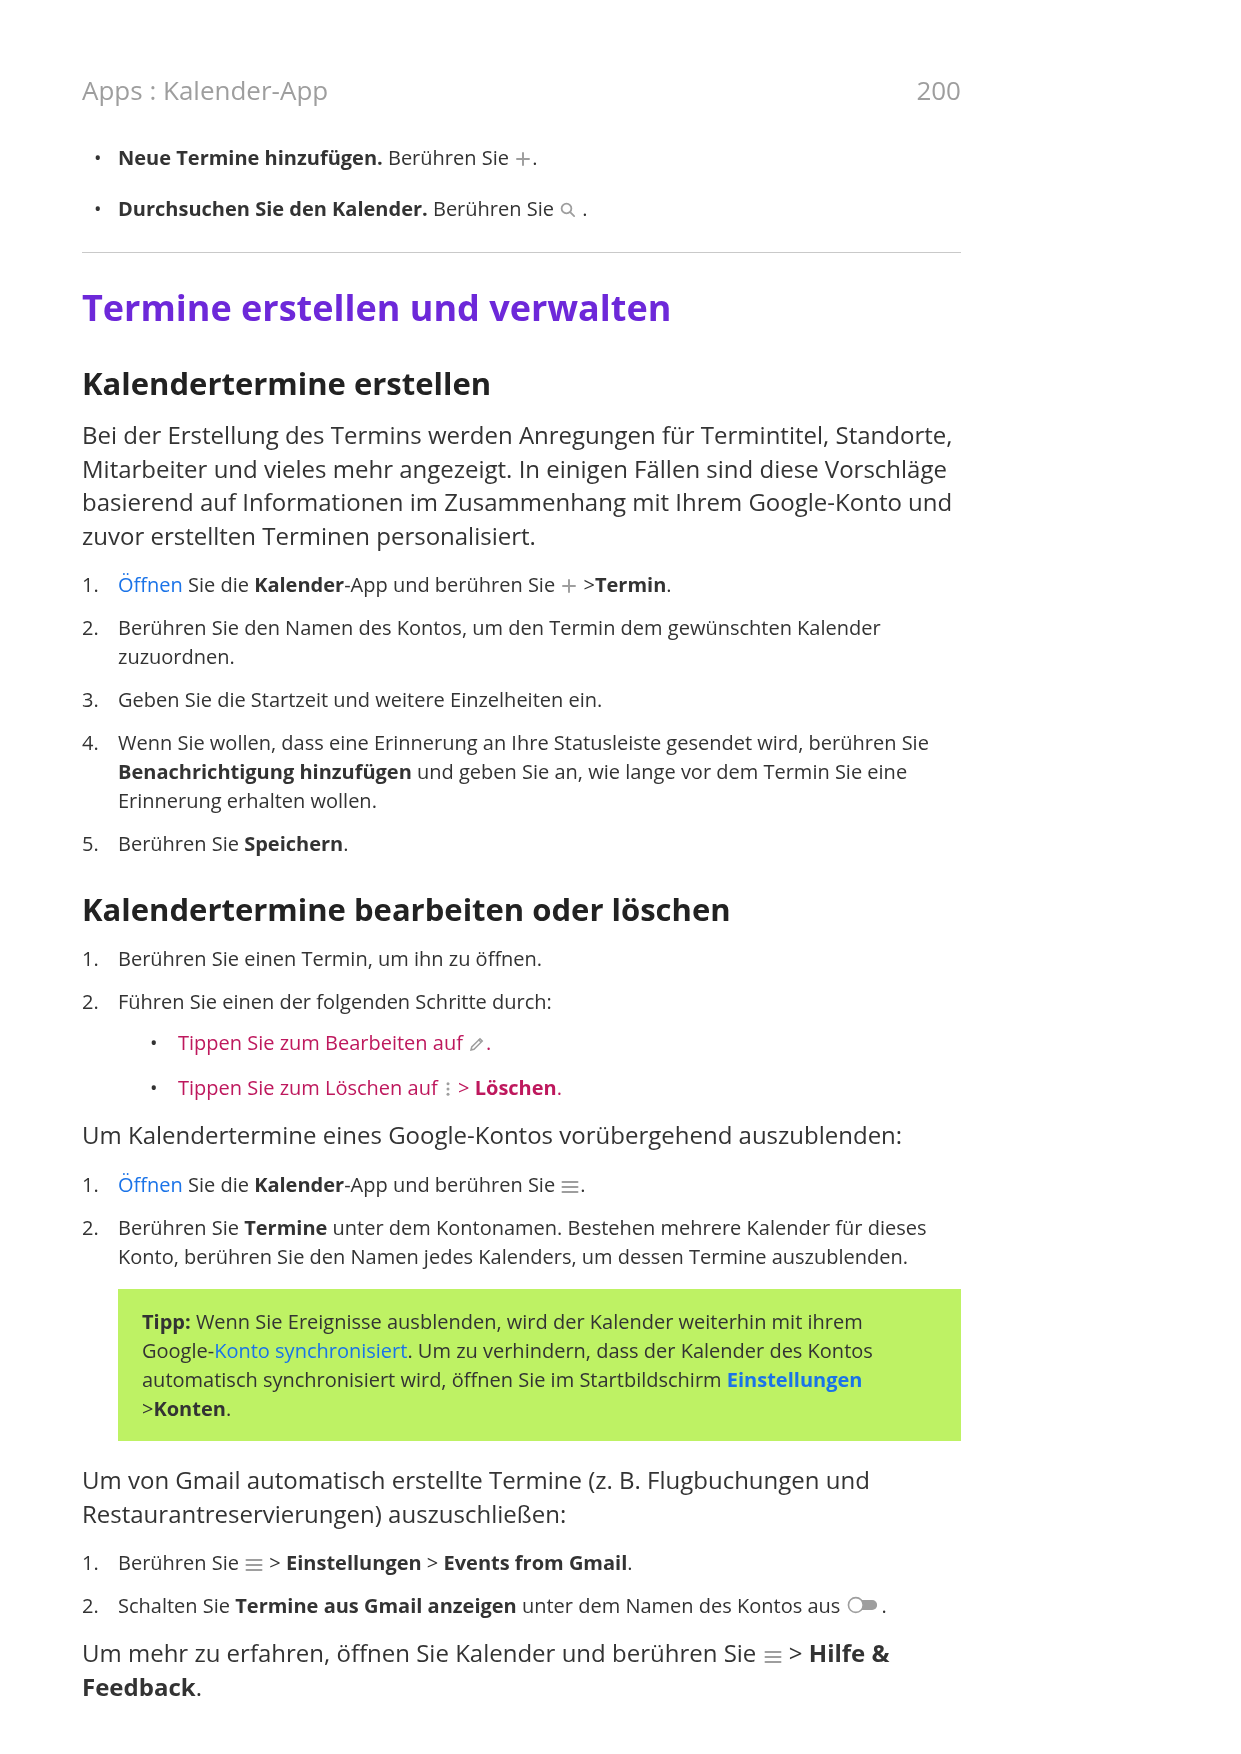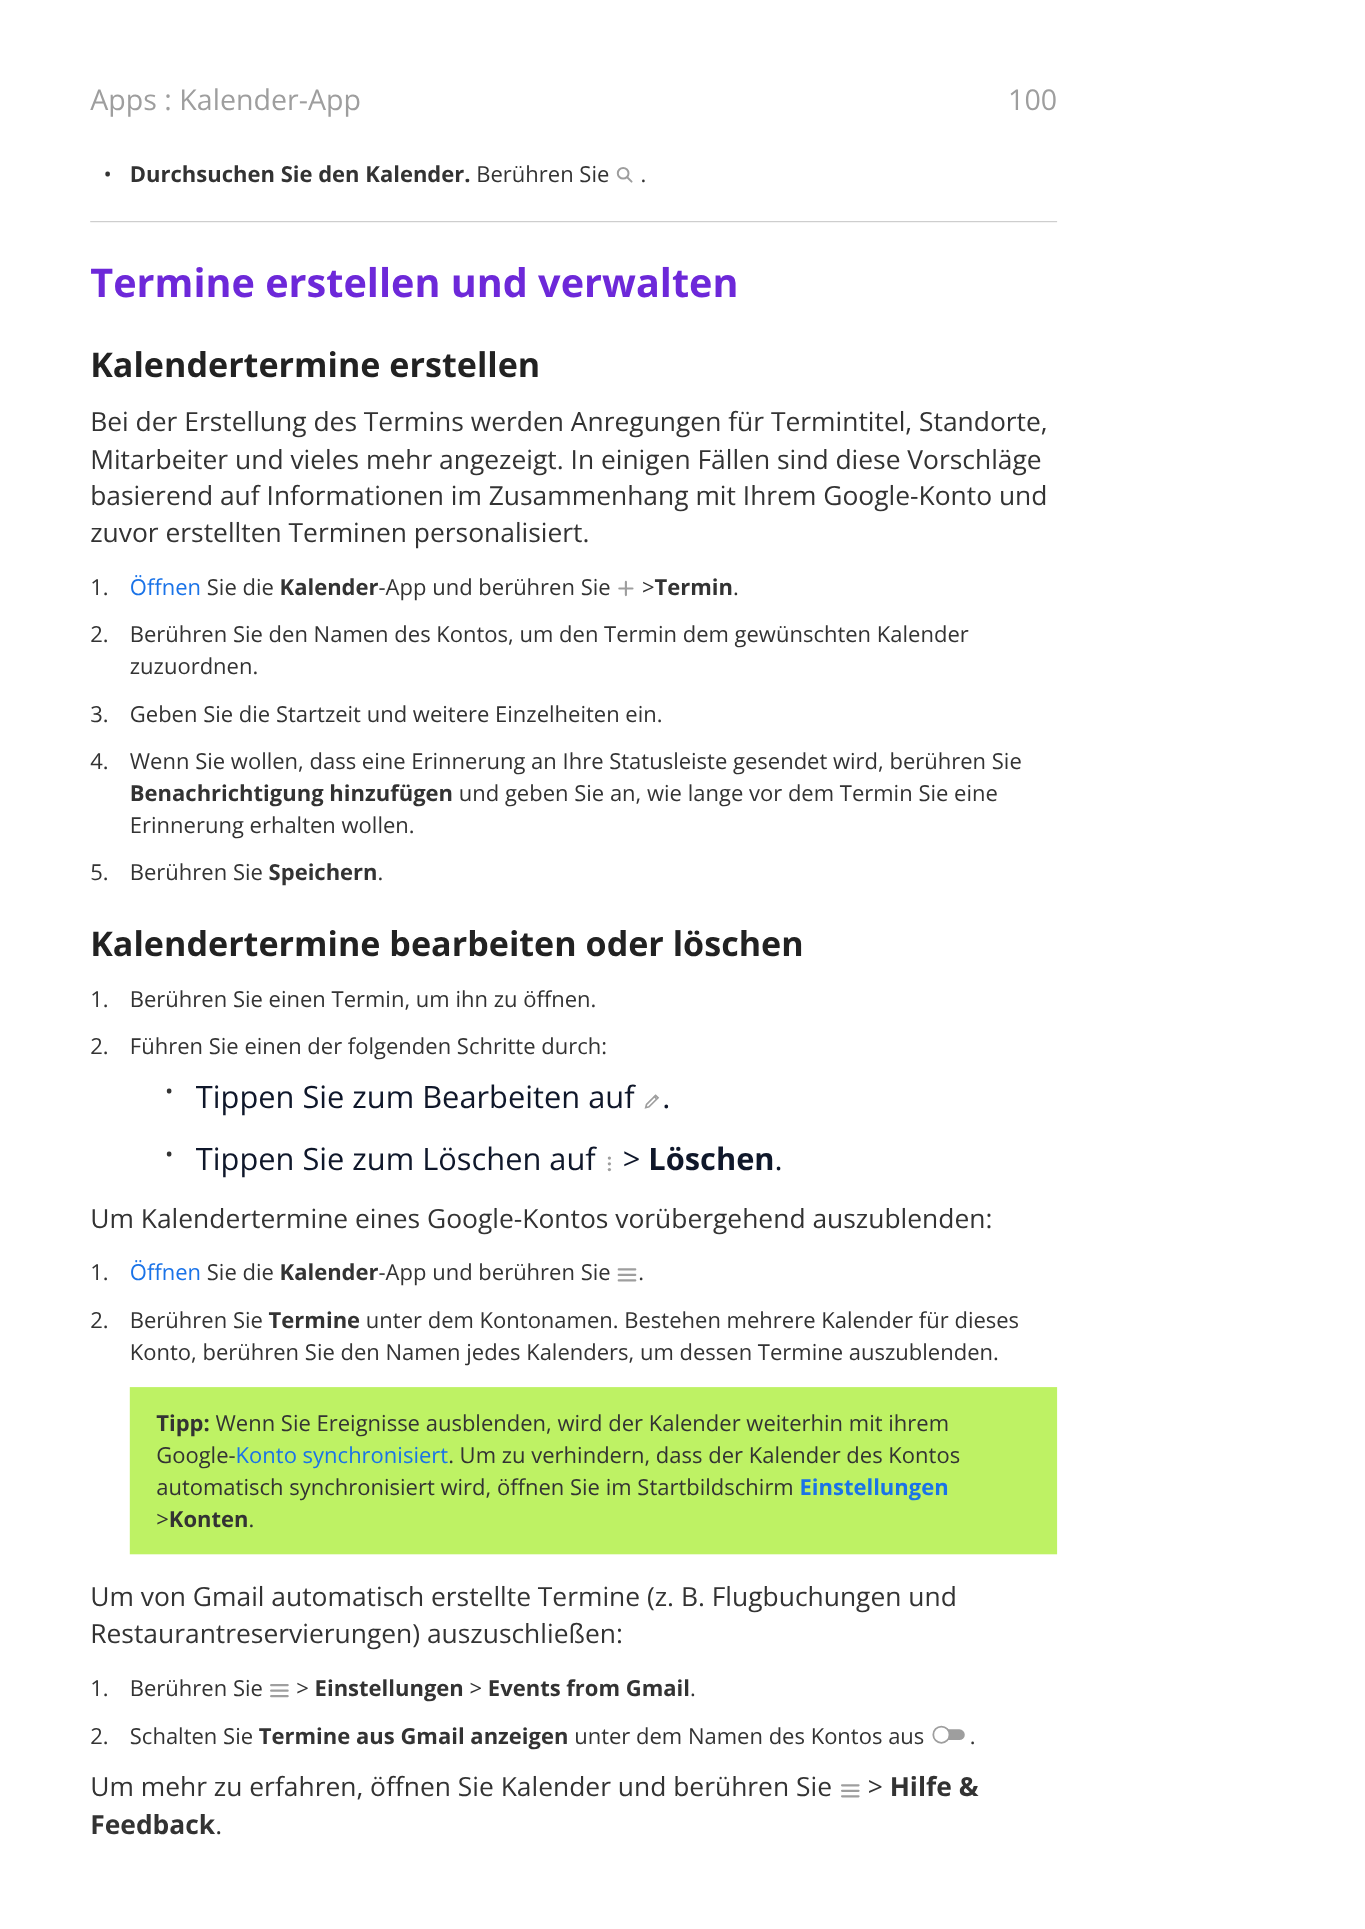--- a/index.html
+++ b/index.html
@@ -94,22 +94,22 @@
   }
   ul.inner {
     list-style: none;
     padding: 0;
     margin: 12px 0 0 24px;
   }
   ul.inner > li {
     position: relative;
     padding-left: 36px;
     margin: 0 0 16px 0;
-    font-size: 28px;
-    color: #0f172a;
+    font-size: 20px;
+    color: #be185d;
   }
   ul.inner > li::before {
     content: "•";
     position: absolute;
     left: 8px;
     top: 0;
     font-size: 20px;
     color: #333;
   }
   .link {
@@ -143,24 +143,29 @@
     vertical-align: middle;
   }
 </style>
 </head>
 <body>
 
 <div class="page">
 
   <div class="header-row">
     <span>Apps : Kalender-App</span>
-    <span>100</span>
+    <span>200</span>
   </div>
 
   <ul class="top-bullets">
+    <li>
+      <span class="bold">Neue Termine hinzufügen.</span><span> Berühren Sie </span><span class="icon"><svg width="18" height="18" viewBox="0 0 24 24">
+            <path fill="none" stroke="#9e9e9e" stroke-width="2.6" stroke-linecap="round" d="M12 4v16M4 12h16"></path>
+          </svg></span><span>.</span>
+    </li>
     <li>
       <span class="bold">Durchsuchen Sie den Kalender.</span><span> Berühren Sie </span><span class="icon"><svg width="18" height="18" viewBox="0 0 24 24">
             <circle cx="10" cy="10" r="6.5" fill="none" stroke="#9e9e9e" stroke-width="2.4"></circle>
             <path d="M15.2 15.2l5 5" stroke="#9e9e9e" stroke-width="2.4" stroke-linecap="round" fill="none"></path>
           </svg></span><span> .</span>
     </li>
   </ul>
 
   <hr class="rule">
 

